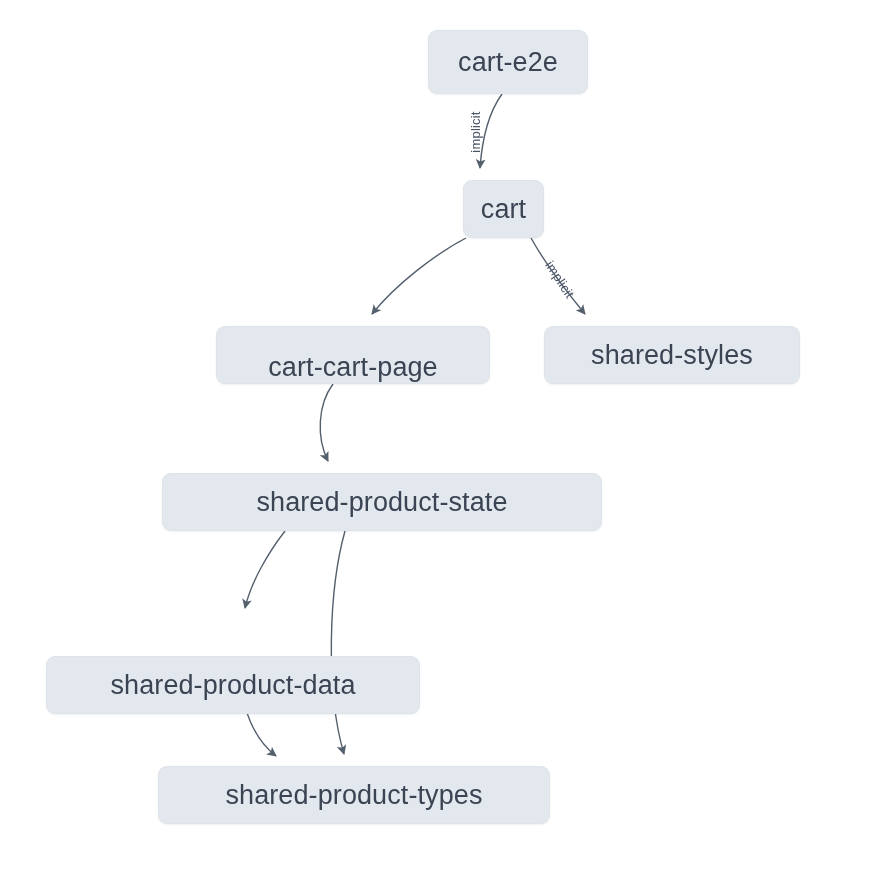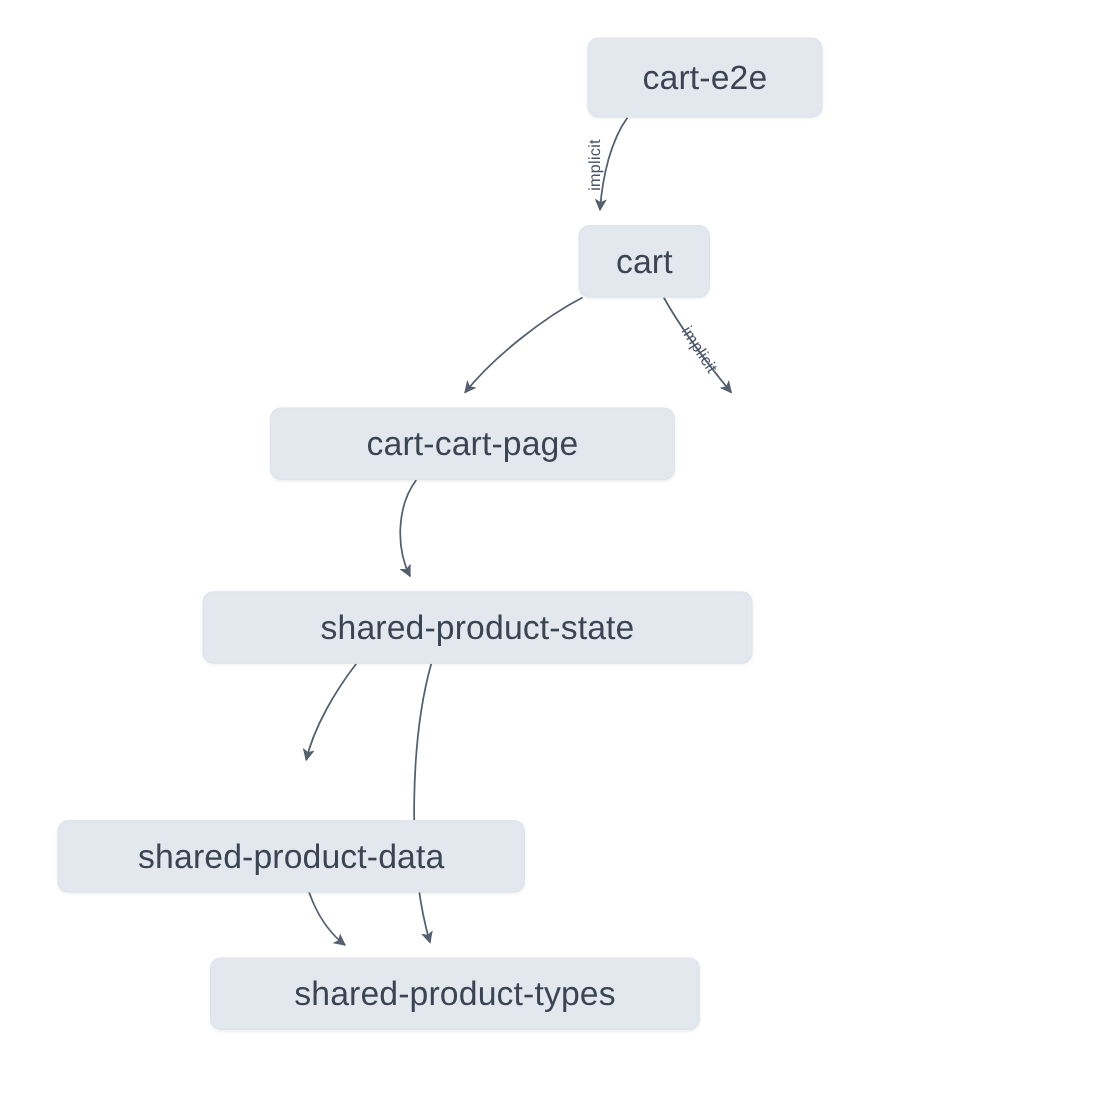--- a/index.html
+++ b/index.html
@@ -89,38 +89,41 @@
 
     <g>
       <path class="edge-path" d="M 345 531 C 329 588, 325 690, 344 754" marker-end="url(#arrow)"></path>
     </g>
 
     <g>
       <path class="edge-path" d="M 243 679 C 240 707, 255 740, 276 756" marker-end="url(#arrow)"></path>
     </g>
   </svg>
 
-  <div class="node" style="left:428px; top:30px; width:188px; height:64px;margin-left:42px;">
+  <div class="node" style="left:428px; top:30px; width:160px; height:64px;">
     <span>cart-e2e</span>
   </div>
 
-  <div class="node" style="left:463px; top:180px; width:105px; height:58px;">
+  <div class="node" style="left:463px; top:180px; width:81px; height:58px;">
     <span>cart</span>
   </div>
 
-  <div class="node" style="left:216px; top:326px; width:324px; height:58px;">
+  <div class="node" style="left:216px; top:326px; width:274px; height:58px;align-items:flex-end;">
     <span>cart-cart-page</span>
   </div>
 
+  <div class="node" style="left:544px; top:326px; width:256px; height:58px;">
+    <span>shared-styles</span>
+  </div>
 
   <div class="node" style="left:162px; top:473px; width:440px; height:58px;">
     <span>shared-product-state</span>
   </div>
 
   <div class="node" style="left:46px; top:620px; width:374px; height:58px;margin-top:36px;">
     <span>shared-product-data</span>
   </div>
 
-  <div class="node" style="left:158px; top:766px; width:392px; height:58px;margin-left:10px;">
+  <div class="node" style="left:158px; top:766px; width:392px; height:58px;">
     <span>shared-product-types</span>
   </div>
 
 </div>
 
 </body></html>

